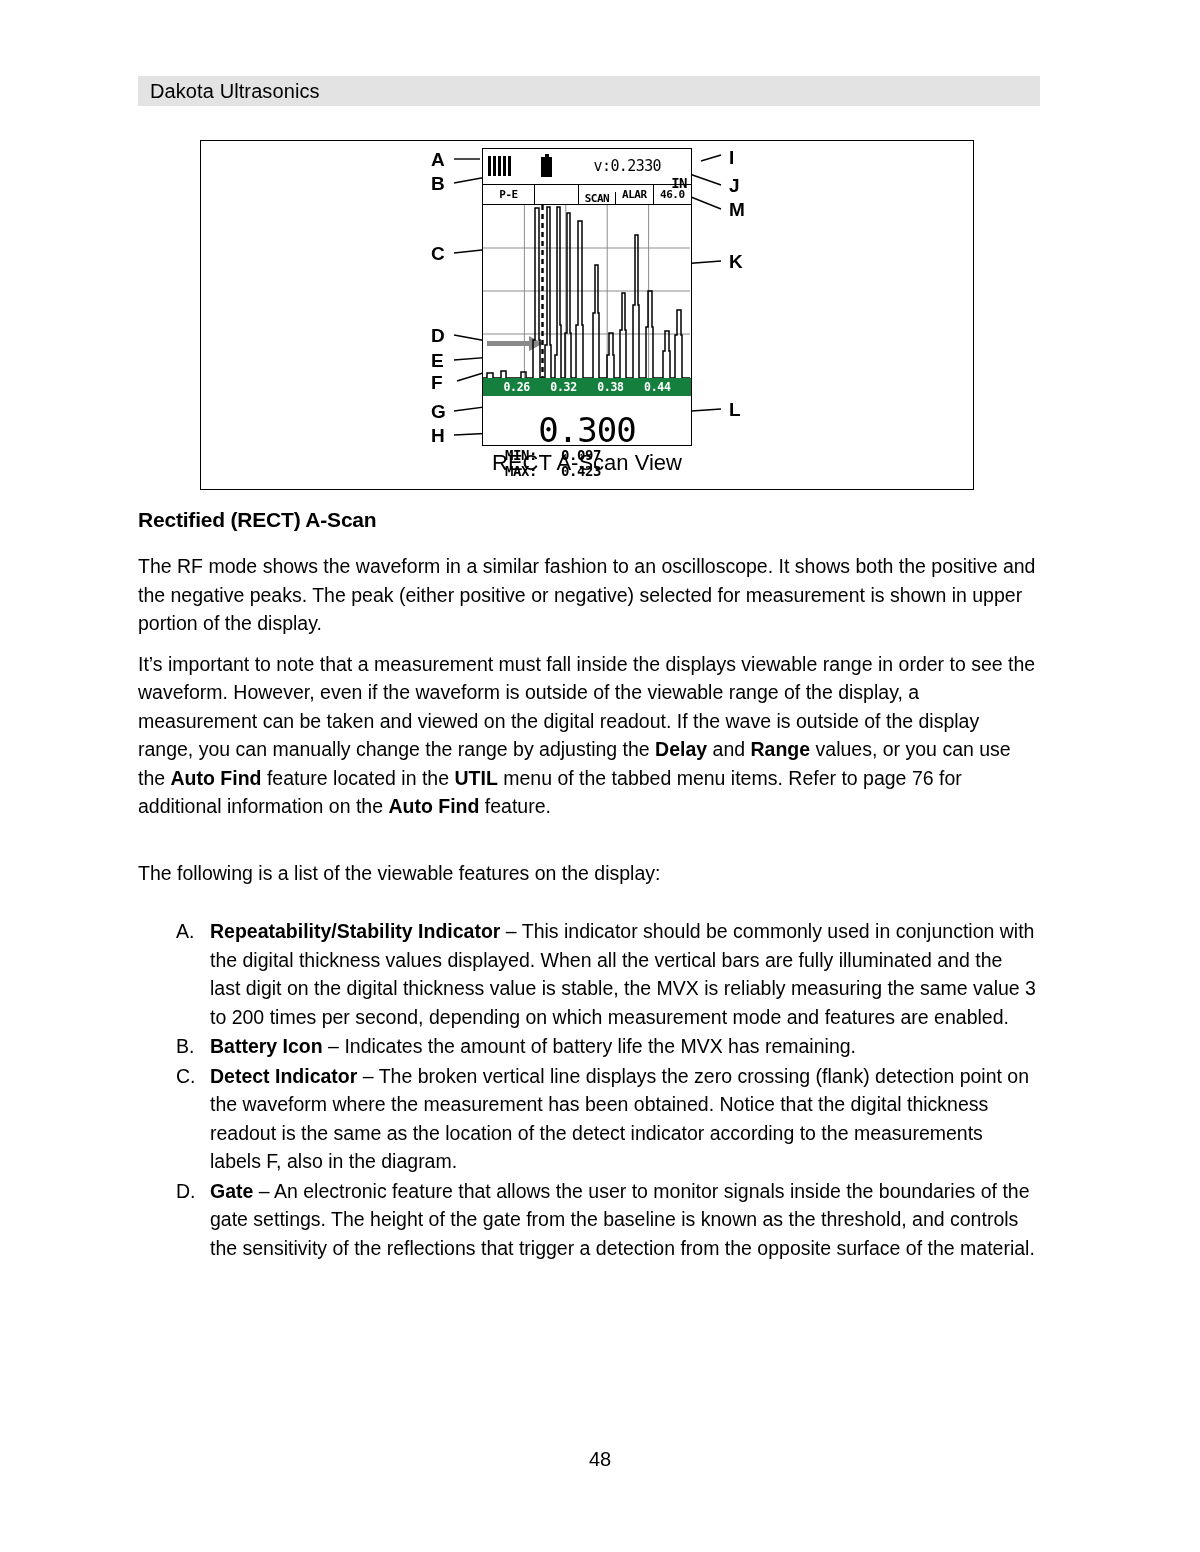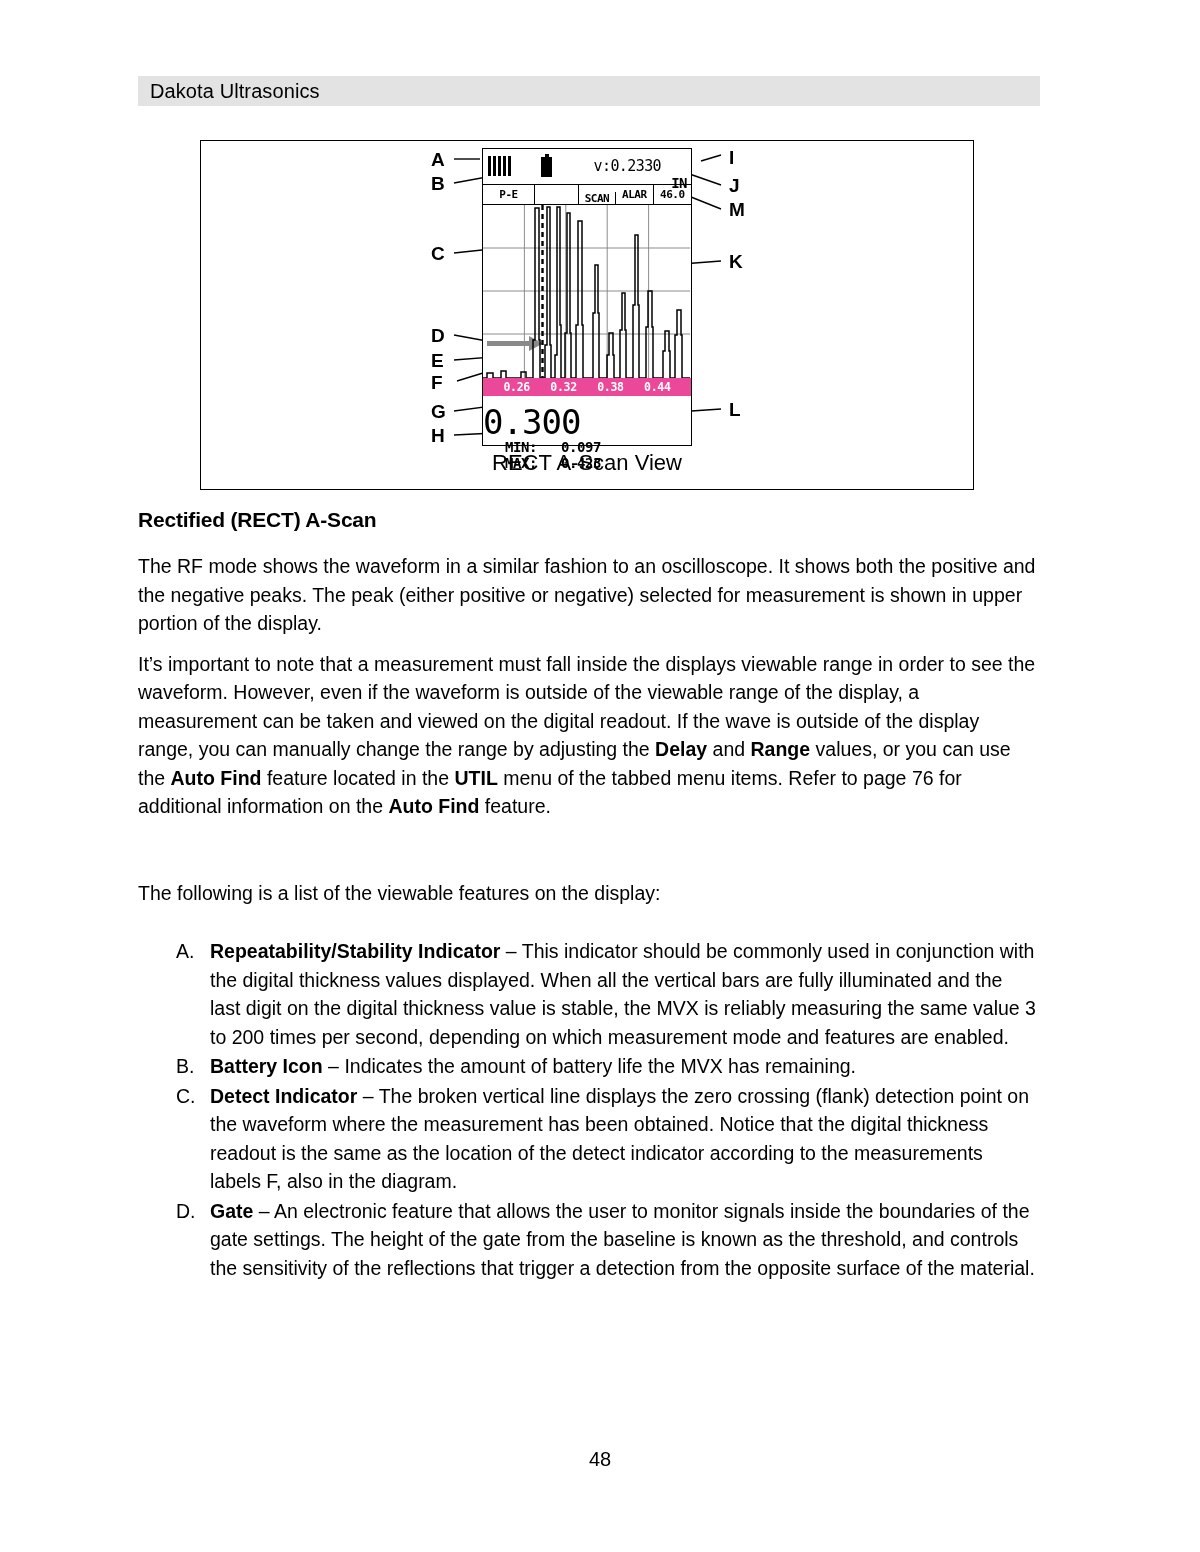--- a/index.html
+++ b/index.html
@@ -147,41 +147,42 @@
   .plot {
     position: relative;
     height: 173px;
     overflow: hidden;
   }
   .plot svg { display: block; }
 
   
   .scalebar {
     height: 18px;
-    background: #ec4899;
+    background: #15803d;
     color: #fff;
     font-family: "DejaVu Sans Mono", monospace;
     font-size: 11.5px;
     font-weight: bold;
     display: flex;
     align-items: center;
     justify-content: space-evenly;
     letter-spacing: -0.3px;
   }
 
   
   .readout {
     position: relative;
     height: 69px;
   }
   .big-value {
+    text-align: center;
     font-family: "DejaVu Sans Mono", monospace;
     font-size: 34px;
     line-height: 34px;
-    padding-top: 9px;
+    padding-top: 17px;
     letter-spacing: -1px;
   }
   .minmax {
     font-family: "DejaVu Sans Mono", monospace;
     font-size: 14px;
     font-weight: bold;
     letter-spacing: -0.4px;
     padding-left: 22px;
     line-height: 16px;
   }
@@ -219,21 +220,21 @@
     font-weight: bold;
     margin: 0 0 20px 0;
     letter-spacing: -0.2px;
   }
   p.para {
     font-size: 19.5px;
     line-height: 28.5px;
     margin: 0 0 12px 0;
     text-align: left;
   }
-  p.para.gap { margin-top: 58px; }
+  p.para.gap { margin-top: 38px; }
   .ol {
     margin: 30px 0 0 0;
     padding: 0;
     list-style: none;
   }
   .ol li {
     position: relative;
     padding-left: 72px;
     font-size: 19.5px;
     line-height: 28.5px;

